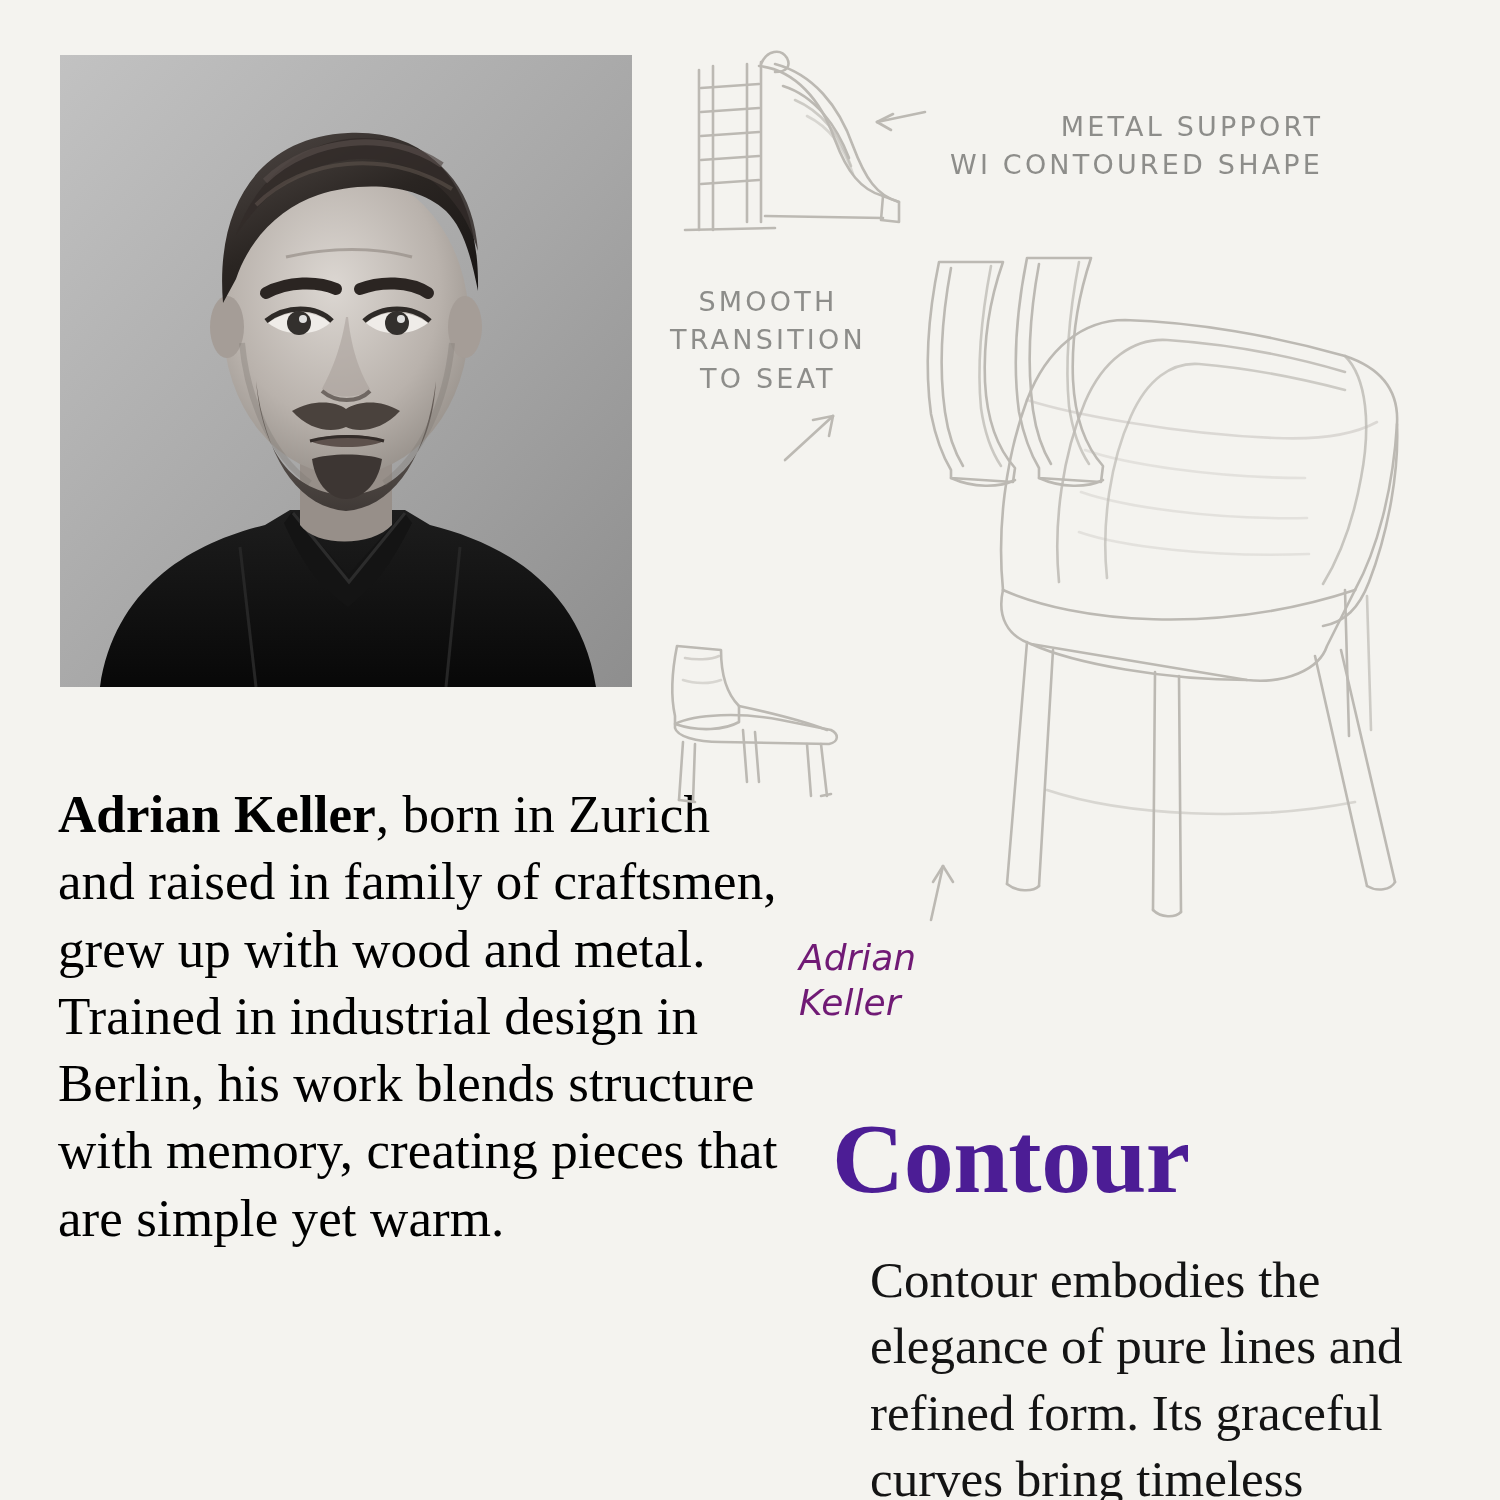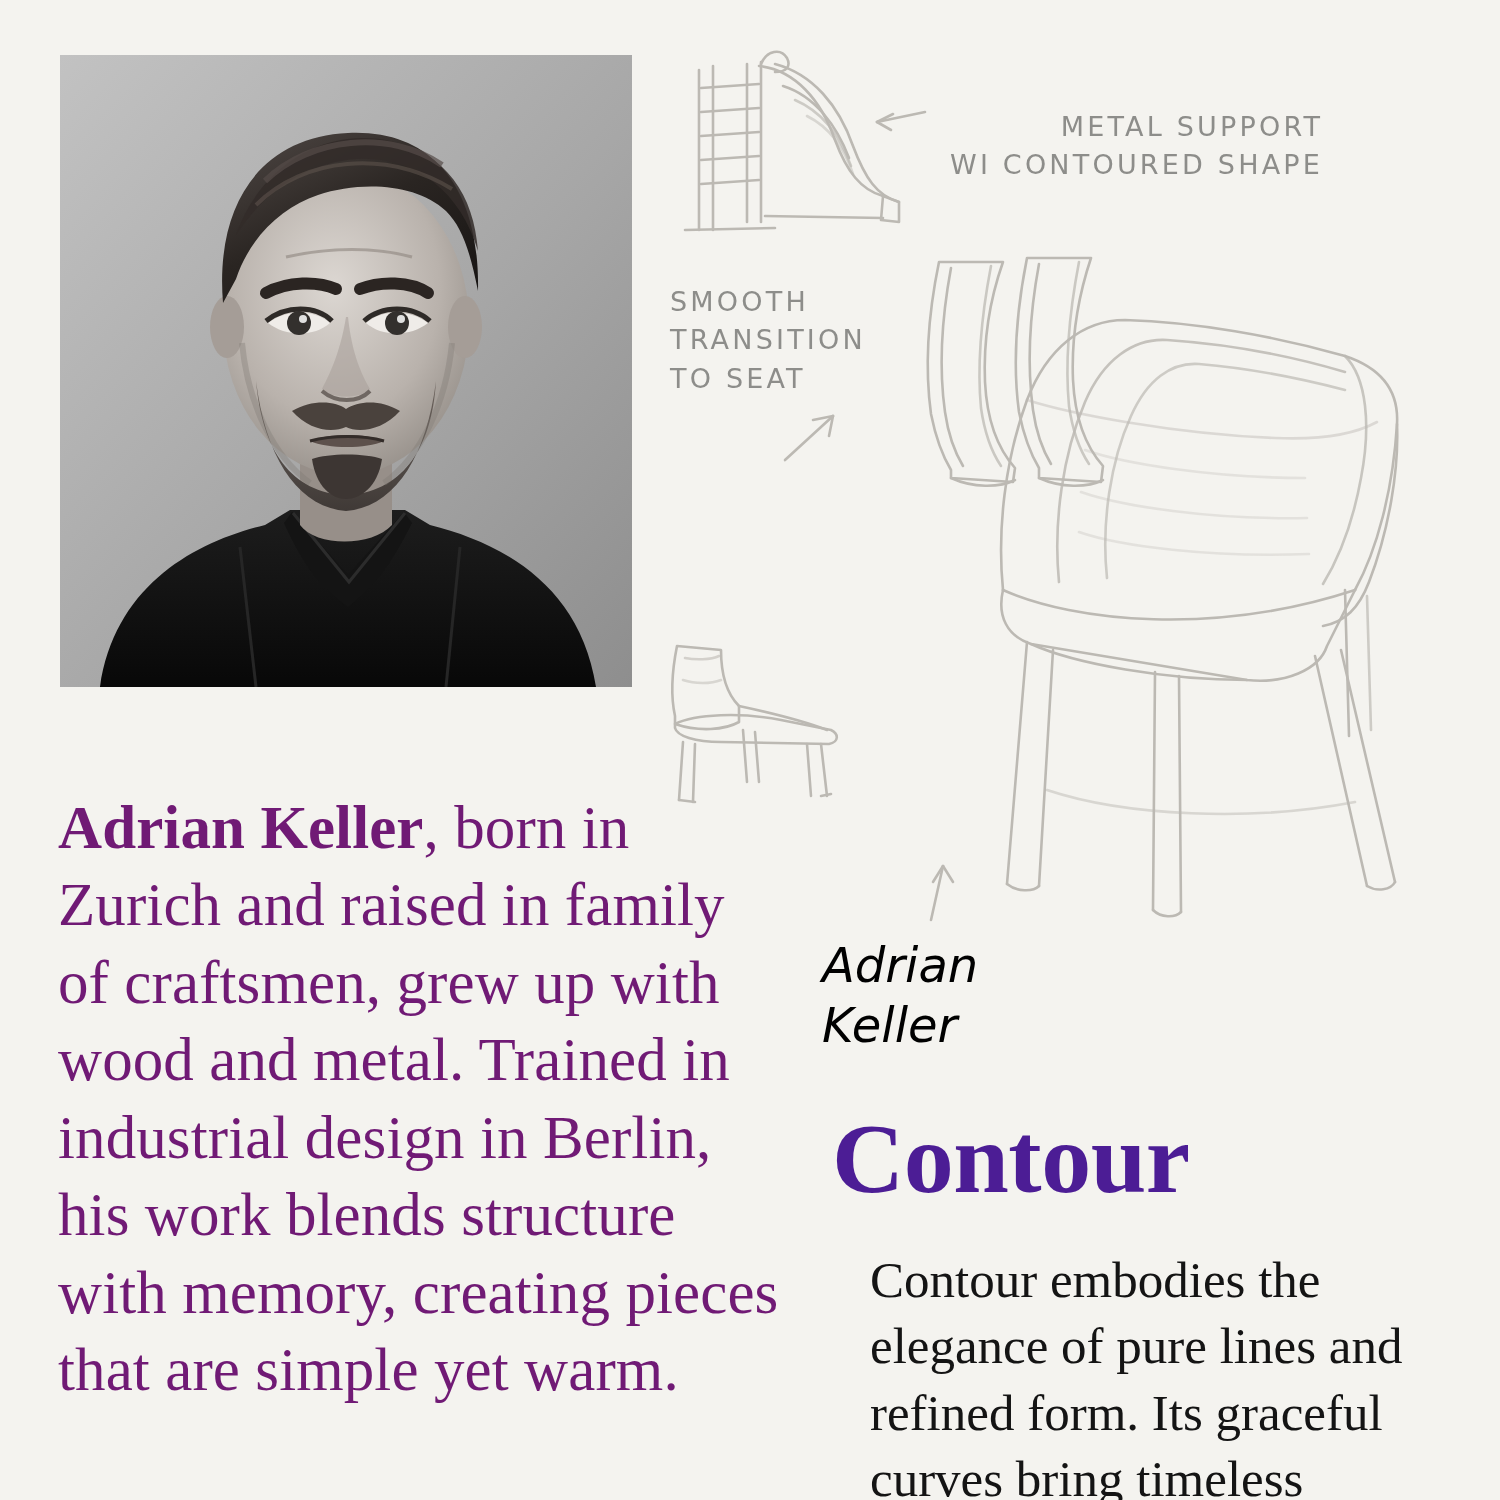--- a/index.html
+++ b/index.html
@@ -26,23 +26,23 @@
     overflow: hidden;
   }
   .portrait-art { position: absolute; inset: 0; }
 
   
   #bio-text {
     position: absolute;
     left: 58px;
     top: 728px;
     width: 730px;
-    font-size: 61px;
+    font-size: 53px;
     line-height: 1.27;
-    color: #701a75;
+    color: #000000;
     letter-spacing: 0.1px;
     font-family: Liberation Serif, serif;
   }
   #bio-text .lead { font-weight: 700; }
 
   
   #sketch-panel {
     position: absolute;
     left: 655px;
     top: 30px;
@@ -54,32 +54,32 @@
   .sk-label {
     position: absolute;
     font-family: "DejaVu Sans", sans-serif;
     color: #8d8d8a;
     letter-spacing: 3.2px;
     font-size: 27px;
     line-height: 1.42;
     white-space: pre-line;
   }
   #label-metal  { left: 295px; top: 78px; text-align: right; }
-  #label-smooth { left: 15px;  top: 253px; }
+  #label-smooth { left: 15px;  top: 253px; text-align: center; }
   #label-plastic{ left: 22px;  top: 485px; }
 
   #signature {
     position: absolute;
-    left: 167px;
+    left: 144px;
     top: 905px;
     font-family: "DejaVu Sans", sans-serif;
     font-style: italic;
-    font-size: 48px;
+    font-size: 36px;
     line-height: 1.25;
-    color: #000000;
+    color: #701a75;
     white-space: pre-line;
   }
 
   
   #product-title {
     position: absolute;
     left: 832px;
     top: 1042px;
     font-size: 100px;
     line-height: 1;

